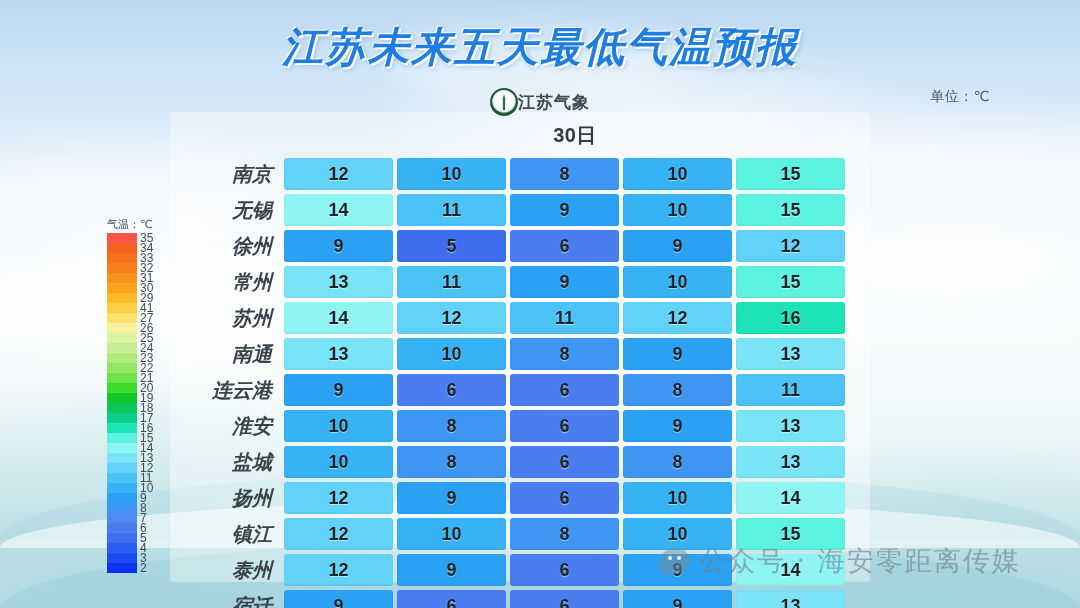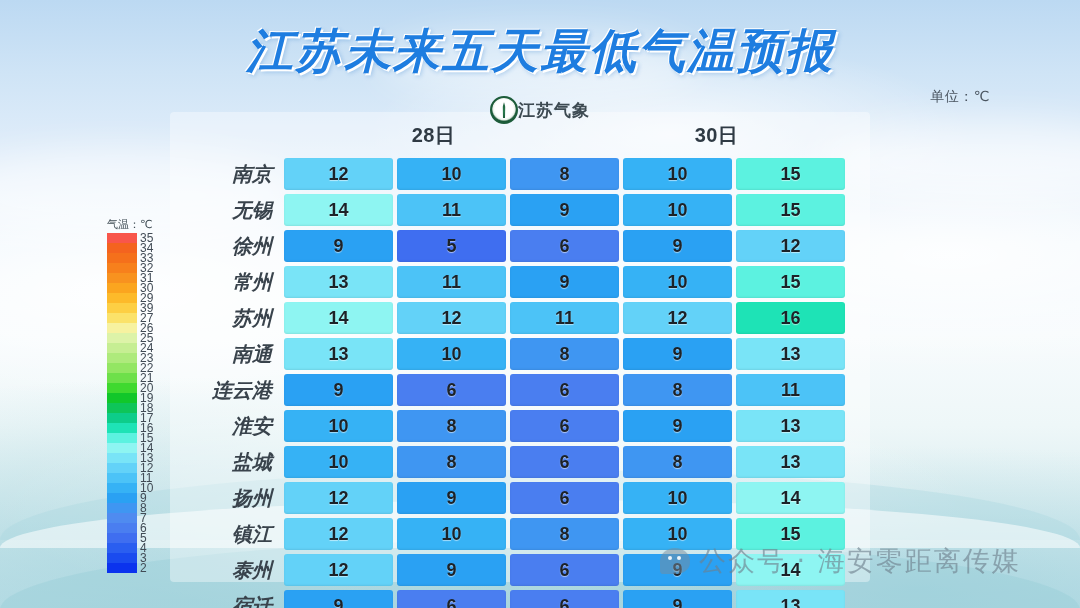--- a/index.html
+++ b/index.html
@@ -50,21 +50,21 @@
     pointer-events: none;
   }
 
   
   #header { position: absolute; left: 0; top: 0; width: 1080px; }
 
   #title {
     text-align: center;
     margin-top: 20px;
     font-family: "DejaVu Sans", "Liberation Sans", sans-serif;
-    font-size: 47px;
+    font-size: 41px;
     font-weight: bold;
     font-style: italic;
     letter-spacing: 2px;
     color: #1e7de0;
     text-shadow:
       2px 2px 0 #ffffff,
       -1px -1px 0 #ffffff,
       3px 3px 4px rgba(30,110,200,0.28);
   }
 
@@ -304,21 +304,21 @@
         <div class="legend-row">
           <div class="legend-swatch" style="background: rgb(251, 165, 31);"></div>
           <div class="legend-val">30</div>
         </div>
         <div class="legend-row">
           <div class="legend-swatch" style="background: rgb(253, 186, 42);"></div>
           <div class="legend-val">29</div>
         </div>
         <div class="legend-row">
           <div class="legend-swatch" style="background: rgb(253, 207, 68);"></div>
-          <div class="legend-val">39</div>
+          <div class="legend-val">41</div>
         </div>
         <div class="legend-row">
           <div class="legend-swatch" style="background: rgb(251, 226, 106);"></div>
           <div class="legend-val">27</div>
         </div>
         <div class="legend-row">
           <div class="legend-swatch" style="background: rgb(247, 242, 160);"></div>
           <div class="legend-val">26</div>
         </div>
         <div class="legend-row">
@@ -414,21 +414,20 @@
           <div class="legend-val">3</div>
         </div>
         <div class="legend-row">
           <div class="legend-swatch" style="background: rgb(11, 51, 238);"></div>
           <div class="legend-val">2</div>
         </div>
       </div>
   </div>
 
   <div id="col-headers">
-      <div class="col-header">28日</div>
       <div class="col-header">30日</div>
     </div>
 
   <div id="grid">
       <div class="row">
         <div class="city">南京</div>
         <div class="cells">
           <div class="cell" style="background: rgb(99, 210, 248);">12</div>
           <div class="cell" style="background: rgb(54, 178, 245);">10</div>
           <div class="cell" style="background: rgb(63, 150, 242);">8</div>

